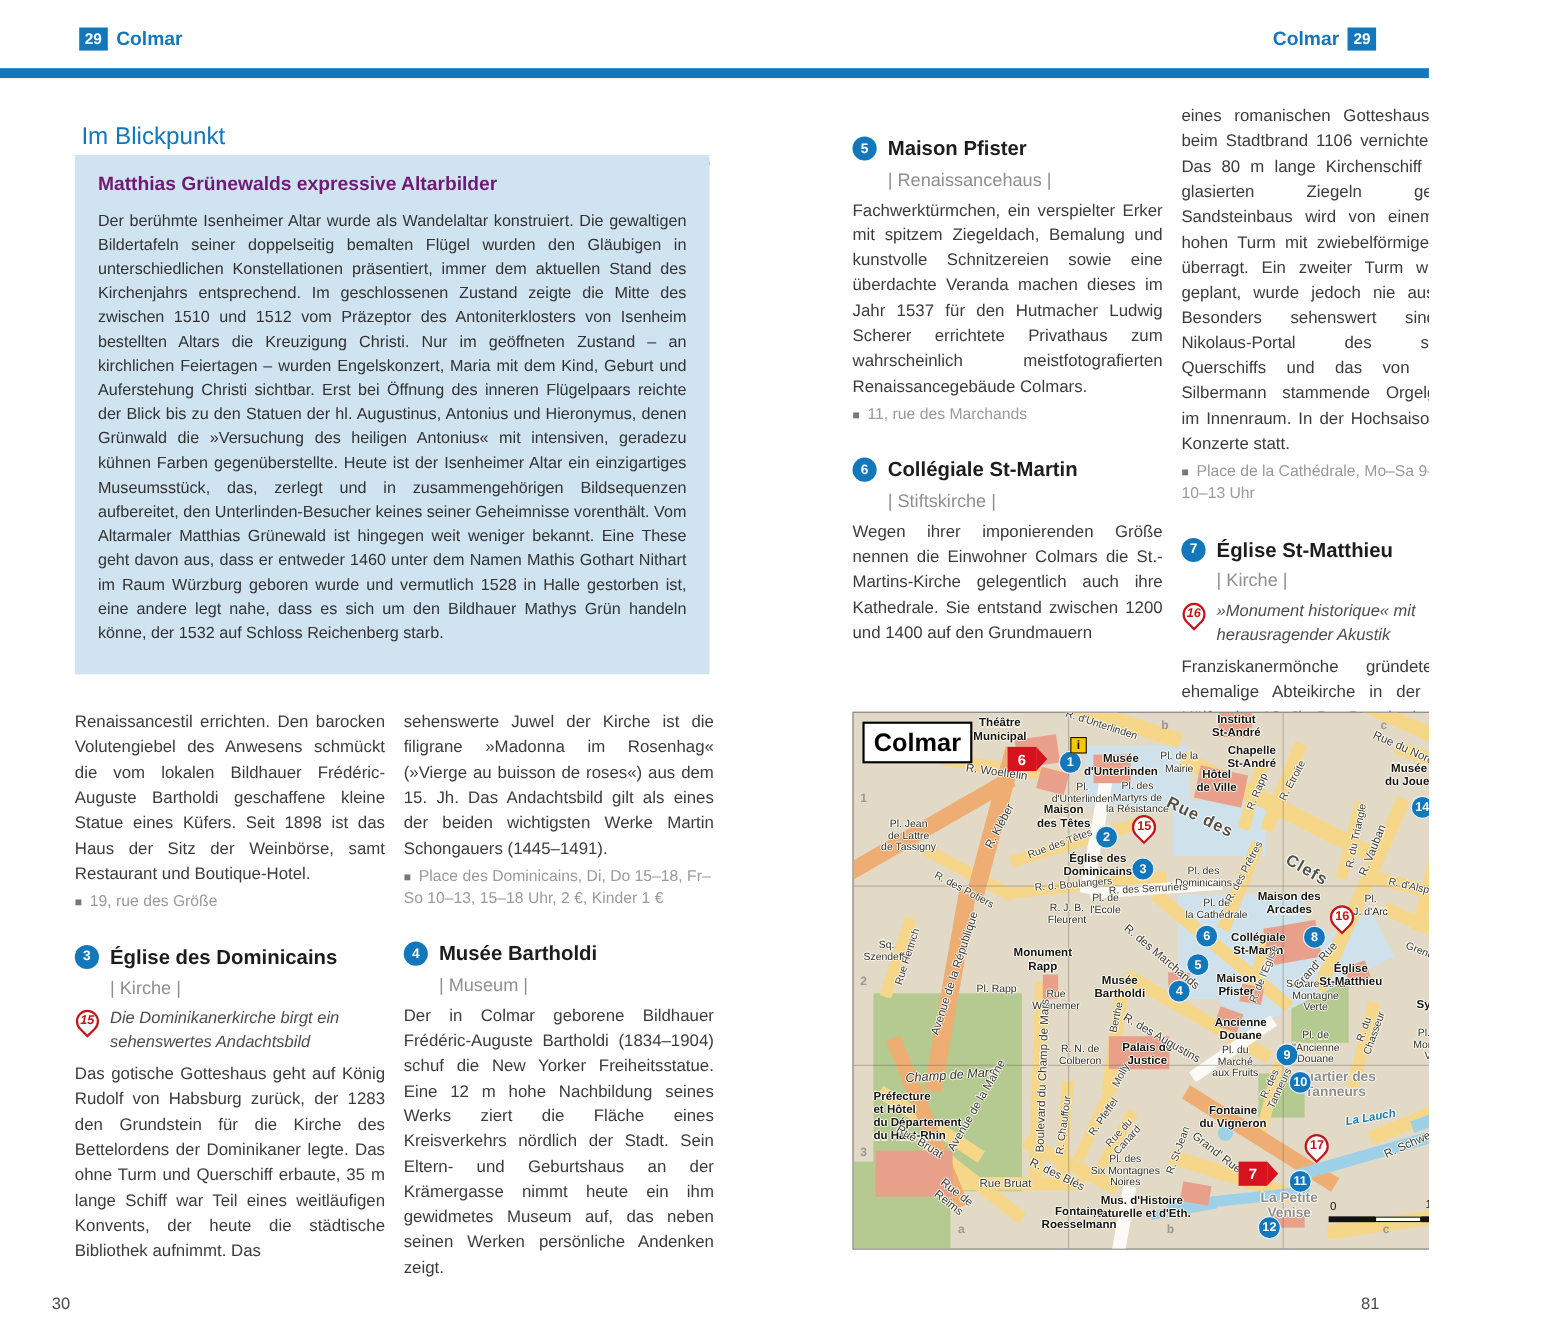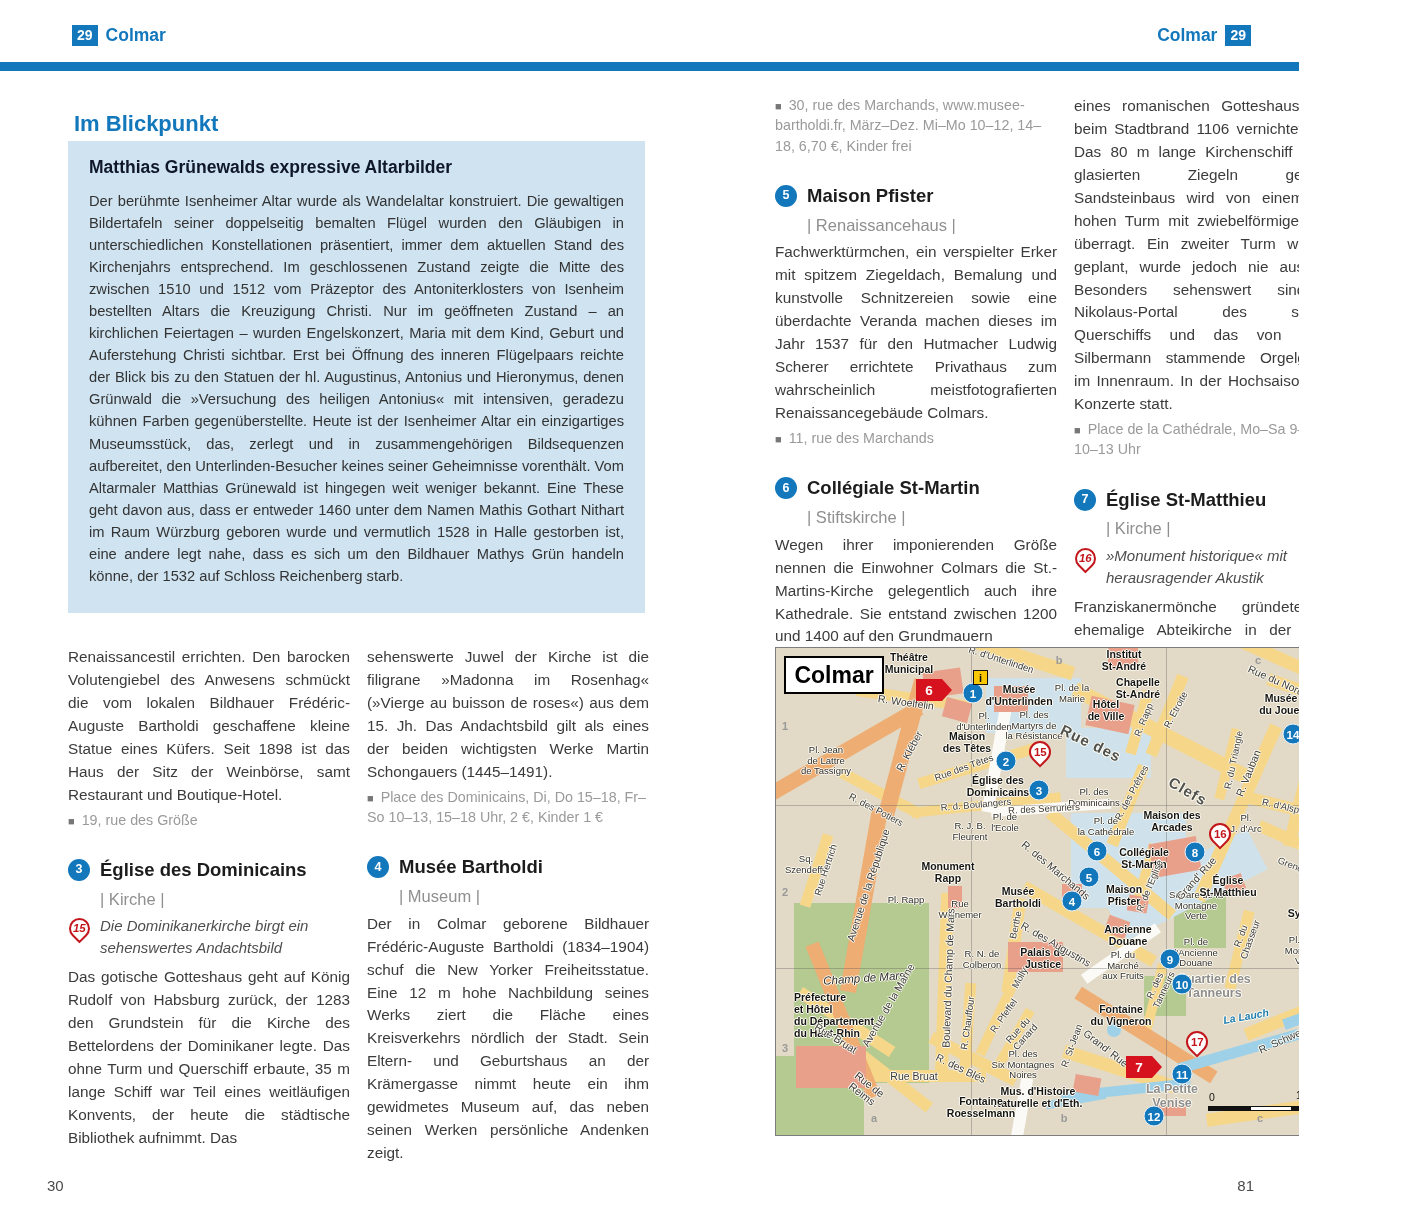--- a/index.html
+++ b/index.html
@@ -6,25 +6,25 @@
   .page{position:relative;width:1299px;height:1210px;background:#fff;overflow:hidden;
         font-family:"Liberation Sans",sans-serif;color:#3b3b3b;}
   
   .hdr{position:absolute;top:25px;display:flex;align-items:center;gap:8px;}
   .hdr-left{left:72px;}
   .hdr-right{right:48px;}
   .hdr-badge{background:#1377bc;color:#fff;font-weight:bold;font-size:14px;padding:2px 5px;line-height:1.2;}
   .hdr-title{color:#1377bc;font-weight:bold;font-size:17.5px;}
   .blue-rule{position:absolute;left:0;top:62px;width:100%;height:9px;background:#1377bc;}
   
-  .section-title{position:absolute;left:74px;top:93px;width:571px;color:#1377bc;font-weight:bold;
+  .section-title{position:absolute;left:74px;top:93px;width:571px;color:#1377bc;font-weight:normal;
                  font-size:22px;border-bottom:3px solid #1377bc;padding-bottom:10px;}
   .infobox{position:absolute;left:68px;top:141px;width:577px;height:472px;background:#cfe3f1;
            box-sizing:border-box;padding:16px 21px;overflow:hidden;}
-  .infobox h3{margin:0 0 12px 0;font-size:17.5px;color:#0f172a;}
+  .infobox h3{margin:0 0 12px 0;font-size:17.5px;color:#701a75;}
   .infobox p{margin:0;font-size:14.7px;line-height:1.5;color:#333;text-align:justify;}
   .cols{position:absolute;display:flex;gap:17px;}
   .cols-left{left:68px;top:646px;width:582px;}
   .cols-right{left:775px;top:95px;width:584px;}
   .col{width:282px;font-size:15.3px;line-height:1.5;text-align:justify;}
   .col p.cont{margin:0 0 2px 0;}
   .addr{font-size:14.3px;line-height:1.42;color:#9a9a9a;text-align:left;margin:3px 0 0 0;}
   .addr::before{content:"■";color:#777;font-size:11px;margin-right:7px;}
   .poi{margin-top:26px;position:relative;}
   .poi-head{display:flex;align-items:center;gap:10px;margin-bottom:3px;}
@@ -127,21 +127,20 @@
           <span class="poi-title">Musée Bartholdi</span>
         </div>
         <div class="poi-cat">| Museum |</div>
         <p class="poi-body">Der in Colmar geborene Bildhauer Frédéric-Auguste Bartholdi (1834–1904) schuf die New Yorker Freiheitsstatue. Eine 12 m hohe Nachbildung seines Werks ziert die Fläche eines Kreisverkehrs nördlich der Stadt. Sein Eltern- und Geburtshaus an der Krämergasse nimmt heute ein ihm gewidmetes Museum auf, das neben seinen Werken persönliche Andenken zeigt.</p>
       </div>
     </div>
   </div>
 
   <div class="cols cols-right">
     <div class="col">
-      <p class="addr" style="margin-top:0;">30, rue des Marchands, www.musee-bartholdi.fr, März–Dez. Mi–Mo 10–12, 14–18, 6,70 €, Kinder frei</p>
       <div class="poi">
         <div class="poi-head">
           <span class="num-circle">5</span>
           <span class="poi-title">Maison Pfister</span>
         </div>
         <div class="poi-cat">| Renaissancehaus |</div>
         <p class="poi-body">Fachwerktürmchen, ein verspielter Erker mit spitzem Ziegeldach, Bemalung und kunstvolle Schnitzereien sowie eine überdachte Veranda machen dieses im Jahr 1537 für den Hutmacher Ludwig Scherer errichtete Privathaus zum wahrscheinlich meistfotografierten Renaissancegebäude Colmars.</p>
         <p class="addr">11, rue des Marchands</p>
       </div>
       <div class="poi">

